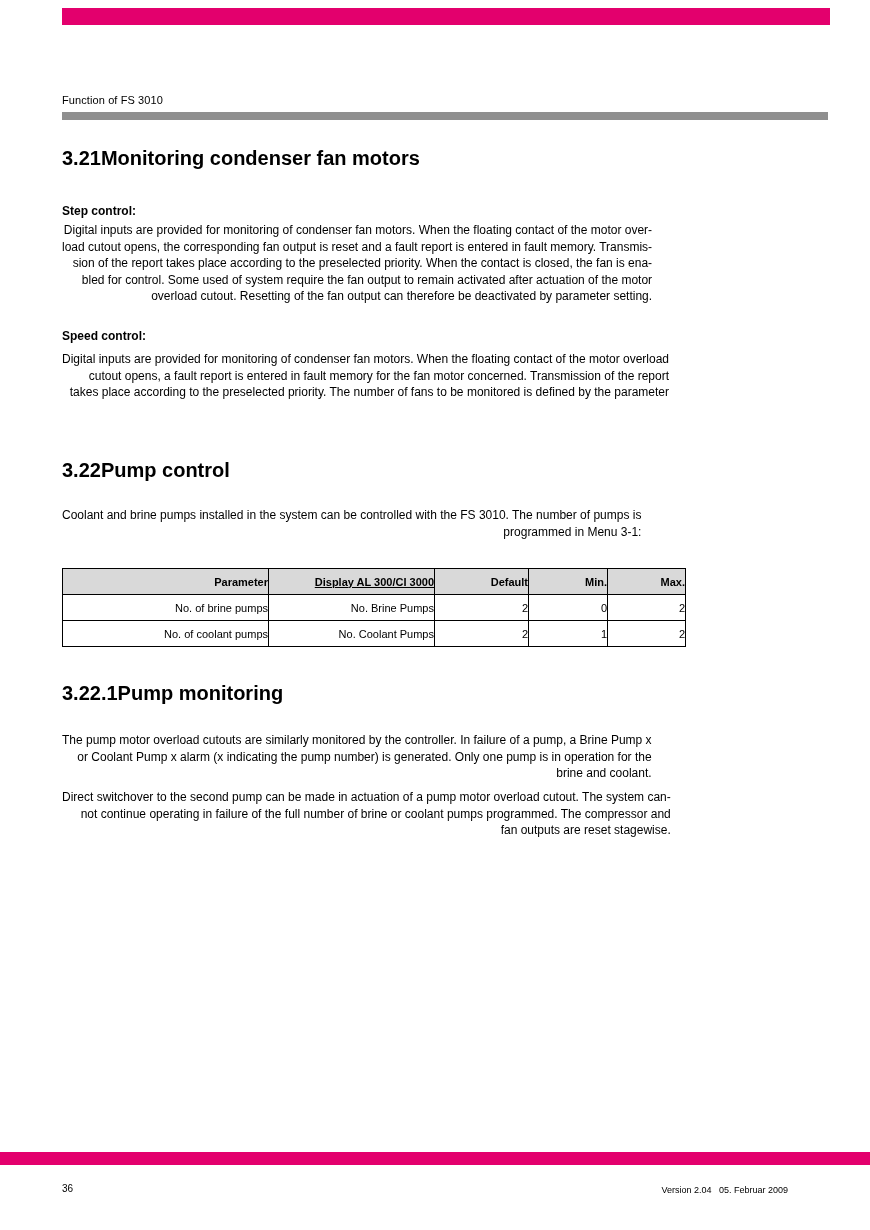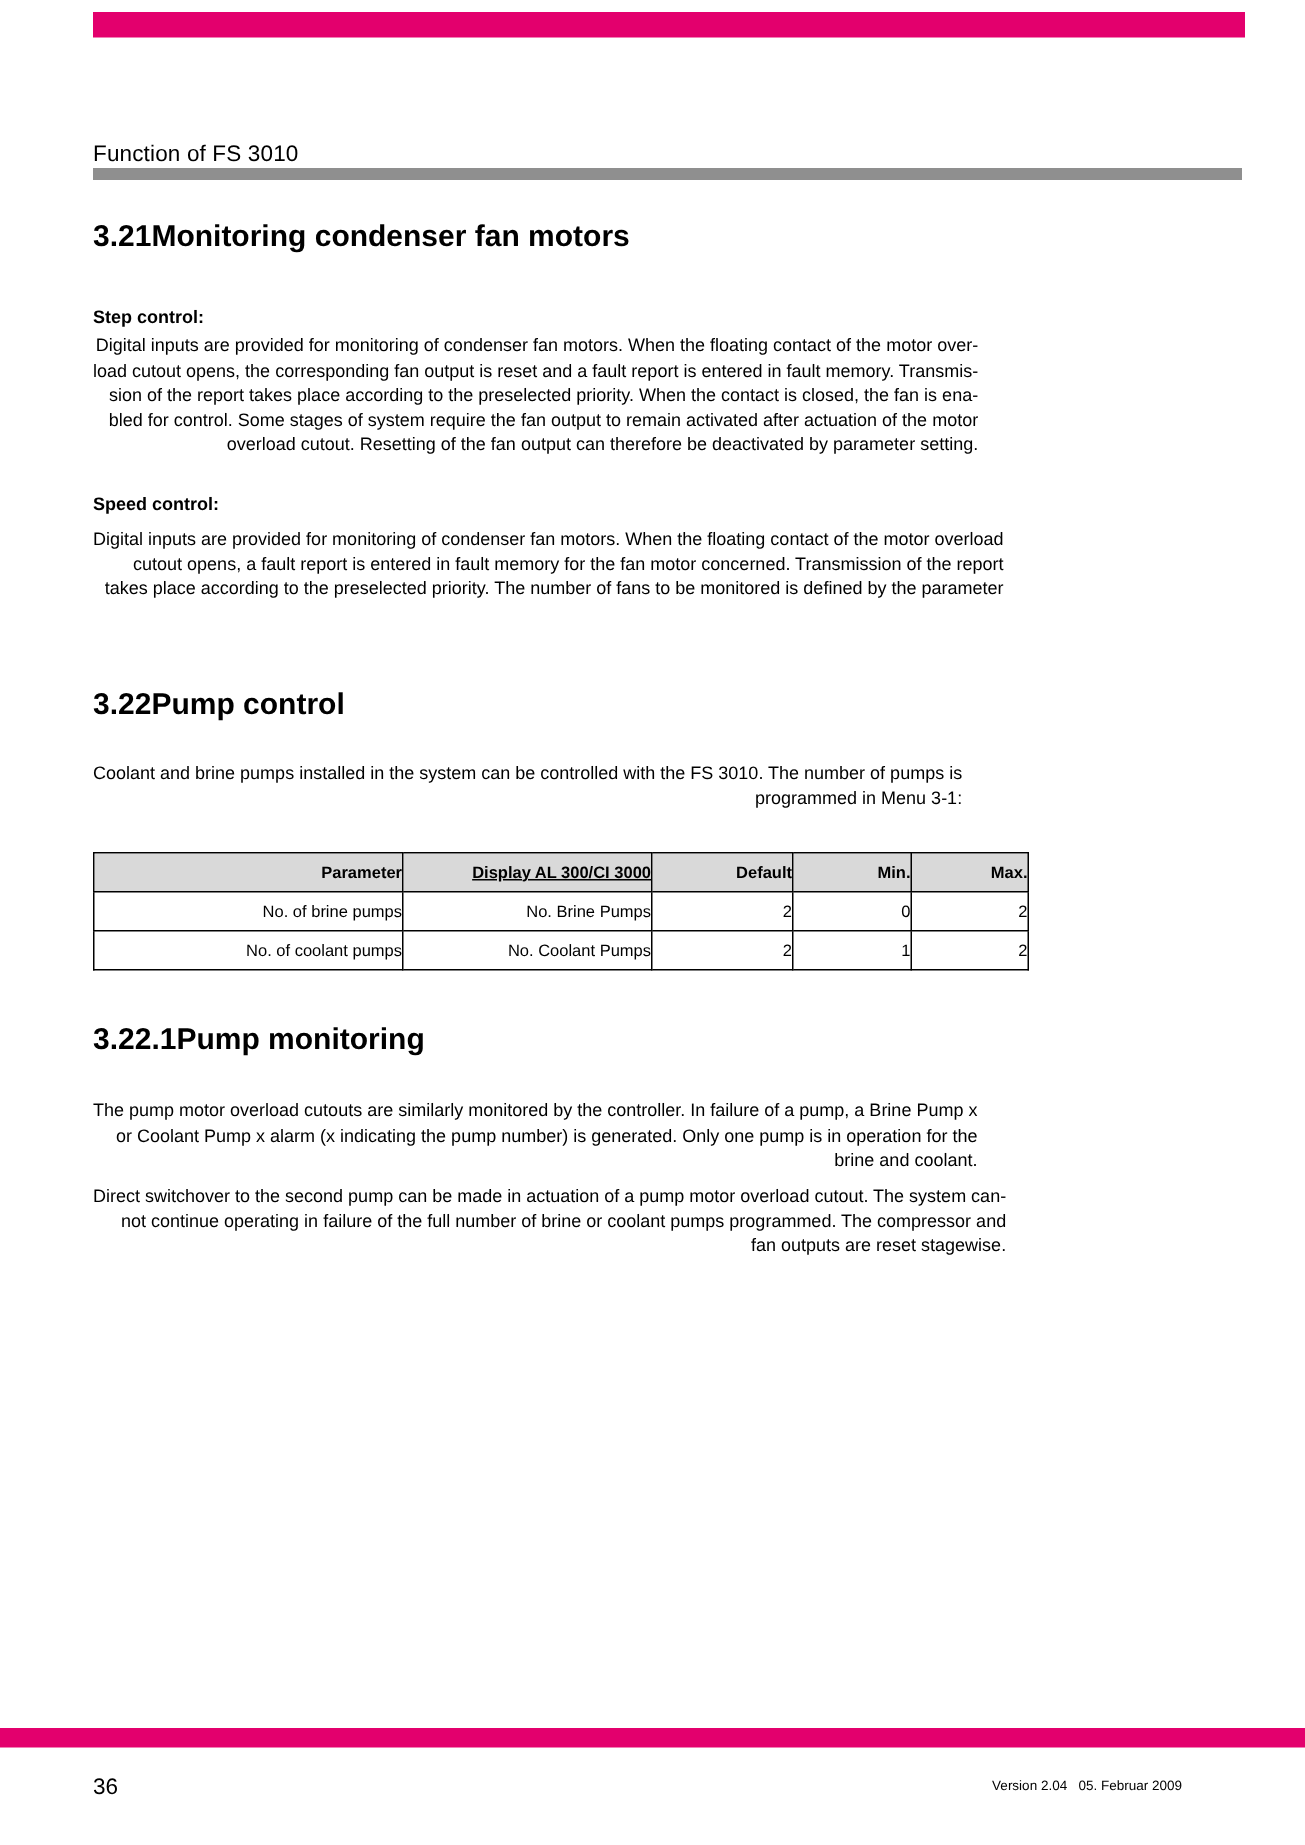--- a/index.html
+++ b/index.html
@@ -11,21 +11,21 @@
     color: #000;
     overflow: hidden;
   }
   .abs { position: absolute; }
   .top-bar {
     left: 62px; top: 8px; width: 768px; height: 17px;
     background: #e3006d;
   }
   .running-header {
     left: 62px; top: 94px;
-    font-size: 15px; letter-spacing: 0.1px; text-align: right;
+    font-size: 11px; letter-spacing: 0.1px; text-align: right;
   }
   .header-rule {
     left: 62px; top: 112px; width: 766px; height: 8px;
     background: #8f8f8f;
   }
   .h2, .h3 {
     left: 62px;
     font-size: 20px; font-weight: bold;
     white-space: nowrap;
   }
@@ -61,21 +61,21 @@
   table.params .c-display { width: 158px; text-decoration: underline; }
   table.params .c-default { width: 93px; }
   table.params .c-min     { width: 78px; }
   table.params .c-max     { width: 77px; }
   table.params th.center, table.params td.center { text-align: right; padding: 0; }
   .bottom-bar {
     left: 0; top: 1152px; width: 870px; height: 13px;
     background: #e3006d;
   }
   .footer-page {
-    left: 62px; top: 1183px; font-size: 15px; text-align: right;
+    left: 62px; top: 1183px; font-size: 10px; text-align: right;
   }
   .footer-version {
     right: 82px; top: 1185px; font-size: 9px;
     white-space: pre;
   }
 </style>
 </head>
 <body>
 
 <div class="abs top-bar"></div>
@@ -85,21 +85,21 @@
 
 <div class="abs h2" style="top:147px">
   <span class="h-num">3.21</span><span>Monitoring condenser fan motors</span>
 </div>
 
 <div class="abs label" style="top:204px">Step control:</div>
 <div class="abs para" style="top:222px">
   <span class="line">Digital inputs are provided for monitoring of condenser fan motors. When the floating contact of the motor over-</span>
   <span class="line">load cutout opens, the corresponding fan output is reset and a fault report is entered in fault memory. Transmis-</span>
   <span class="line">sion of the report takes place according to the preselected priority. When the contact is closed, the fan is ena-</span>
-  <span class="line">bled for control. Some stages of system require the fan output to remain activated after actuation of the motor</span>
+  <span class="line">bled for control. Some used of system require the fan output to remain activated after actuation of the motor</span>
   <span class="line">overload cutout. Resetting of the fan output can therefore be deactivated by parameter setting.</span>
 </div>
 
 <div class="abs label" style="top:329px">Speed control:</div>
 <div class="abs para" style="top:351px">
   <span class="line">Digital inputs are provided for monitoring of condenser fan motors. When the floating contact of the motor overload</span>
   <span class="line">cutout opens, a fault report is entered in fault memory for the fan motor concerned. Transmission of the report</span>
   <span class="line">takes place according to the preselected priority. The number of fans to be monitored is defined by the parameter</span>
 </div>
 

